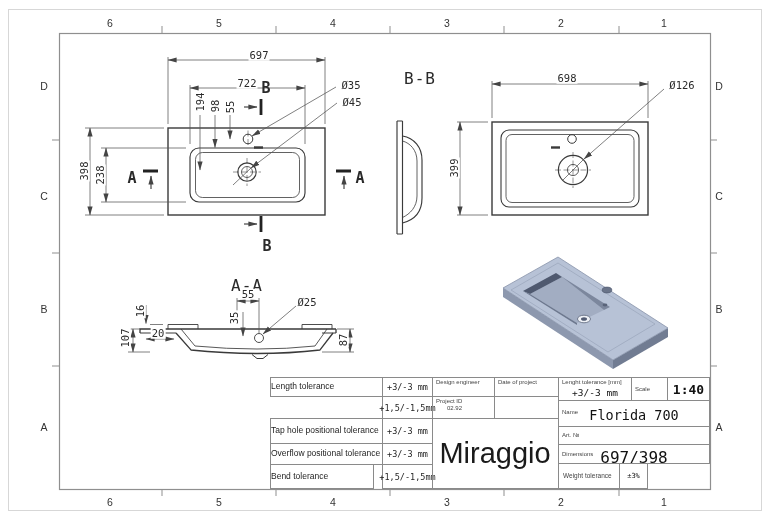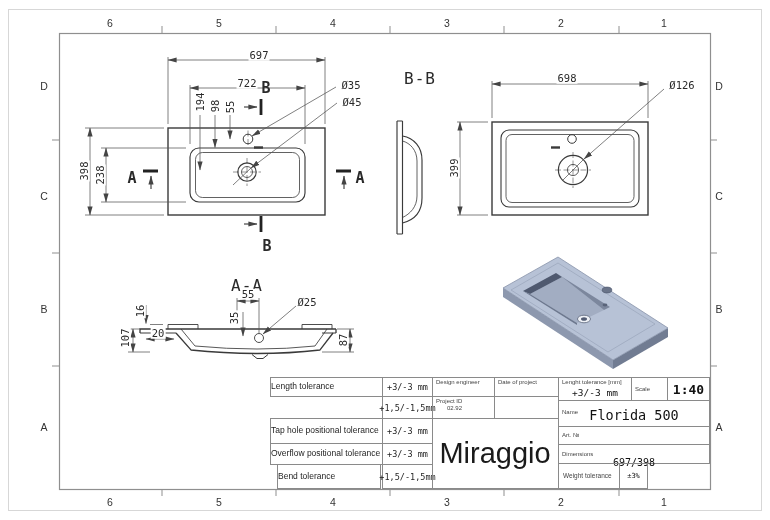--- a/index.html
+++ b/index.html
@@ -215,21 +215,21 @@
       </div>
     <div class="cell flex val" style="left:112px;top:41px;width:51px;height:26px">
         <span>+3/-3 mm</span>
       </div>
     <div class="cell flex lab" style="left:0;top:66px;width:113px;height:22px">
         <span>Overflow positional tolerance</span>
       </div>
     <div class="cell flex val" style="left:112px;top:66px;width:51px;height:22px">
         <span>+3/-3 mm</span>
       </div>
-    <div class="cell flex lab" style="left:7px;top:87px;width:104px;height:25px">
+    <div class="cell flex lab" style="left:0;top:87px;width:104px;height:25px">
         <span>Bend tolerance</span>
       </div>
     <div class="cell flex val" style="left:112px;top:87px;width:51px;height:25px">
         <span>+1,5/-1,5mm</span>
       </div>
 
     <div class="cell" style="left:162px;top:0;width:63px;height:20px">
         <span class="tiny">Design engineer</span>
       </div>
     <div class="cell" style="left:224px;top:0;width:65px;height:20px">
@@ -248,28 +248,28 @@
       <div class="center-val" style="margin-top:9px;font-size:9.5px">+3/-3 mm</div>
     </div>
     <div class="cell" style="left:361px;top:0;width:37px;height:24px">
       <span class="tiny" style="top:8px">Scale</span>
     </div>
     <div class="cell flex" style="left:397px;top:0;width:43px;height:24px">
       <div class="center-val" style="font-size:13px;font-weight:bold">1:40</div>
     </div>
     <div class="cell" style="left:288px;top:23px;width:152px;height:27px">
       <span class="tiny" style="top:8px">Name</span>
-      <div class="center-val" style="margin-top:6px;font-size:13.5px">Florida 500</div>
+      <div class="center-val" style="margin-top:6px;font-size:13.5px">Florida 700</div>
     </div>
     <div class="cell" style="left:288px;top:49px;width:152px;height:19px">
       <span class="tiny" style="top:5px">Art. №</span>
     </div>
     <div class="cell" style="left:288px;top:67px;width:152px;height:20px">
       <span class="tiny" style="top:6px">Dimensions</span>
-      <div class="center-val" style="margin-top:12px;font-size:10px">697/398</div>
+      <div class="center-val" style="margin-top:3px;font-size:16px">697/398</div>
     </div>
     <div class="cell flex" style="left:288px;top:86px;width:62px;height:26px">
       <span class="tiny" style="position:static;margin-left:4px;font-size:6.5px">Weight tolerance</span>
     </div>
     <div class="cell flex" style="left:349px;top:86px;width:29px;height:26px">
       <div class="center-val" style="font-size:7px">±3%</div>
     </div>
   </div>
 
 </div>

